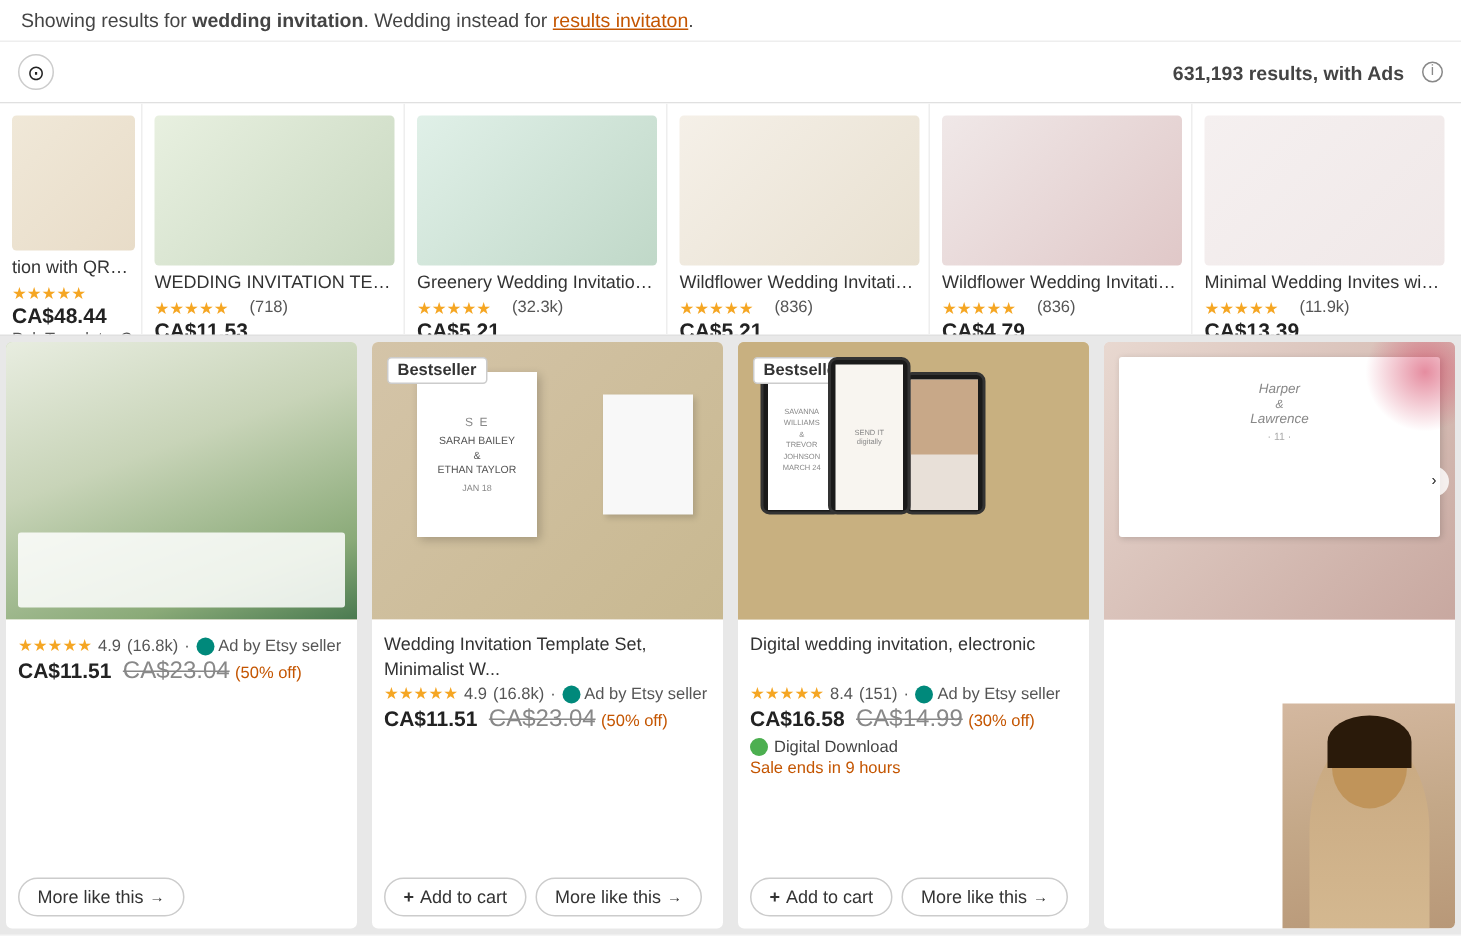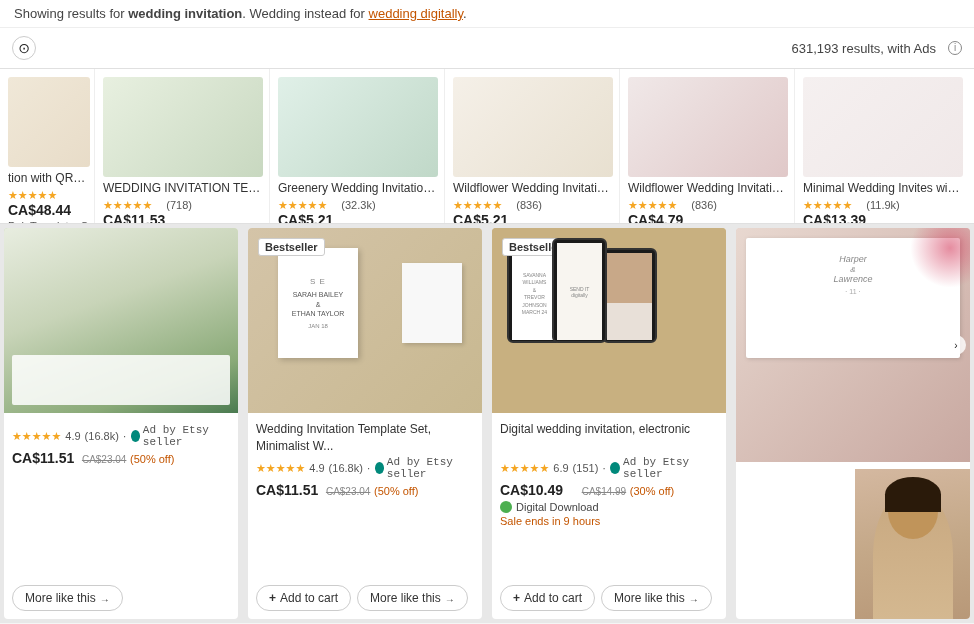--- a/index.html
+++ b/index.html
@@ -1,39 +1,39 @@
 <!DOCTYPE html>
 <html><head>
   <meta charset="utf-8">
   <style>
     * { box-sizing: border-box; margin: 0; padding: 0; }
     body { font-family: -apple-system, BlinkMacSystemFont, 'Segoe UI', sans-serif; background: #f5f5f5; font-size: 13px; color: #222; overflow: hidden; width: 974px; height: 624px; }
 
     .top-bar { background: #fff; border-bottom: 1px solid #e0e0e0; padding: 8px 12px; display: flex; align-items: center; justify-content: space-between; }
     .results-controls { display: flex; align-items: center; gap: 12px; }
-    .results-count { font-size: 13px; color: #444; }
+    .results-count { font-size: 13px; color: #444; font-weight: bold; }
     .info-icon { display: inline-block; width: 14px; height: 14px; border: 1px solid #888; border-radius: 50%; text-align: center; line-height: 12px; font-size: 10px; color: #888; cursor: pointer; }
     .sort-btn { display: flex; align-items: center; gap: 4px; border: 1px solid #ccc; border-radius: 4px; padding: 5px 10px; background: #fff; font-size: 13px; cursor: pointer; }
     .product-img-block { width: 160px; height: 100px; background: #e0e0e0; border-radius: 3px; position: relative; overflow: hidden; }
     .product-title { font-size: 12px; color: #333; margin-top: 4px; line-height: 1.3; max-width: 160px; white-space: nowrap; overflow: hidden; text-overflow: ellipsis; }
     .stars { color: #f5a623; font-size: 11px; display: inline-flex; gap: 1px; }
     .rating-count { font-size: 11px; color: #555; margin-left: 12px; }
     .price-main { font-size: 14px; font-weight: 600; color: #222; }
     .shop-name { font-size: 11px; color: #555; margin-top: 2px; }
     .product-card { background: #fff; margin: 4px; border-radius: 4px; overflow: hidden; position: relative; cursor: pointer; }
     .product-card-img { width: 100%; height: 200px; background: #e0e0e0; position: relative; overflow: hidden; }
     .bestseller-badge { position: absolute; top: 10px; left: 10px; background: #fff; border: 1px solid #ccc; border-radius: 3px; padding: 2px 6px; font-size: 11px; font-weight: 600; color: #333; z-index: 2; }
     .card-info { padding: 8px; }
     .card-title { font-size: 12px; color: #333; line-height: 1.4; height: 32px; overflow: hidden; }
     .card-rating { display: flex; align-items: center; gap: 4px; margin-top: 3px; font-size: 11px; color: #555; }
     .card-rating .stars { font-size: 11px; }
-    .ad-label { display: flex; align-items: center; gap: 3px; font-size: 11px; color: #555; font-family: Liberation Mono, monospace; }
+    .ad-label { display: flex; align-items: center; gap: 3px; font-size: 11px; color: #555; }
     .ad-dot { width: 12px; height: 12px; background: #00897b; border-radius: 50%; display: inline-block; }
     .card-price { font-size: 14px; font-weight: 700; color: #222; margin-top: 3px; }
-    .card-price-orig { font-size: 10px; color: #888; text-decoration: line-through; }
+    .card-price-orig { font-size: 16px; color: #888; text-decoration: line-through; }
     .card-price-off { font-size: 11px; color: #c45500; }
     .digital-badge { display: flex; align-items: center; gap: 4px; font-size: 11px; color: #444; margin-top: 3px; }
     .digital-icon { width: 12px; height: 12px; background: #4caf50; border-radius: 50%; display: inline-block; }
     .sale-ends { font-size: 11px; color: #c45500; margin-top: 2px; }
 
     .card-actions { display: flex; gap: 6px; padding: 6px 8px 8px; align-items: center; }
     .btn-more { background: #fff; border: 1px solid #ccc; border-radius: 20px; padding: 5px 12px; font-size: 12px; cursor: pointer; display: flex; align-items: center; gap: 4px; color: #333; white-space: nowrap; }
     .btn-add { background: #fff; border: 1px solid #ccc; border-radius: 20px; padding: 5px 12px; font-size: 12px; cursor: pointer; display: flex; align-items: center; gap: 4px; color: #333; white-space: nowrap; }
     .btn-add .plus { font-weight: 700; }
 
@@ -61,21 +61,21 @@
 
     
     .arrow-down { border: solid #555; border-width: 0 1.5px 1.5px 0; display: inline-block; padding: 2px; transform: rotate(45deg); margin-left: 2px; vertical-align: middle; }
   </style>
 </head>
 <body>
 
 <div class="search-correction">
   <span>Showing results for <strong>wedding invitation</strong>. </span>
   <span>Wedding instead for</span>
-  <a href="#">wedding digitally</a>.
+  <a href="#">results invitaton</a>.
 </div>
 
 <div class="top-bar">
   <div style="width:24px;height:24px;border:1px solid #ccc;border-radius:50%;display:flex;align-items:center;justify-content:center;cursor:pointer;">
     <span style="font-size:14px;">⊙</span>
   </div>
   <div class="results-controls">
     <span class="results-count">631,193 results, with Ads</span>
     <span class="info-icon">i</span>
   </div>
@@ -242,51 +242,51 @@
       <div style="position:absolute;top:20px;left:110px;width:55px;height:95px;background:#1a1a1a;border-radius:6px;overflow:hidden;border:2px solid #333;">
         <div style="background:#e8e0d8;margin:3px;height:87px;overflow:hidden;">
           <div style="width:100%;height:50px;background:#c8a888;"></div>
         </div>
       </div>
     </div>
     <div class="card-info" style="flex:1;">
       <div class="card-title">Digital wedding invitation, electronic</div>
       <div class="card-rating">
         <span class="stars">★★★★★</span>
-        <span>6.9</span>
+        <span>8.4</span>
         <span>(151)</span>
         <span>·</span>
         <span class="ad-label">
           <span class="ad-dot"></span>
           Ad by Etsy seller
         </span>
       </div>
       <div style="margin-top:2px;">
-        <span class="card-price">CA$10.49</span>
-        <span class="card-price-orig" style="margin-left:15px;">CA$14.99</span>
+        <span class="card-price">CA$16.58</span>
+        <span class="card-price-orig" style="margin-left:4px;">CA$14.99</span>
         <span class="card-price-off"> (30% off)</span>
       </div>
       <div class="digital-badge">
         <span class="digital-icon"></span>
         <span>Digital Download</span>
       </div>
       <div class="sale-ends">Sale ends in 9 hours</div>
     </div>
     <div class="card-actions">
       <button class="btn-add">
         <span class="plus">+</span> Add to cart
       </button>
       <button class="btn-more">
         More like this <span class="chevron-right">→</span>
       </button>
     </div>
   </div>
 
   <div class="product-card" style="background:#fff;display:flex;flex-direction:column;position:relative;">
-    <div class="product-card-img" style="height:234px;position:relative;background:linear-gradient(135deg,#e0c8c0 0%,#d4a8a0 100%);overflow:hidden;">
+    <div class="product-card-img" style="height:185px;position:relative;background:linear-gradient(135deg,#e0c8c0 0%,#d4a8a0 100%);overflow:hidden;">
 
       <div style="position:absolute;inset:0;background:linear-gradient(135deg,#e8d8d0 0%,#c8a8a0 100%);"></div>
       <div style="position:absolute;top:10px;left:10px;right:10px;height:120px;background:#fff;border-radius:2px;padding:8px;box-shadow:1px 1px 4px rgba(0,0,0,0.15);">
         <div style="font-size:9px;color:#888;text-align:center;margin-top:8px;font-style:italic;">Harper<br><span style="font-size:8px;">&amp;</span><br>Lawrence</div>
         <div style="font-size:7px;color:#aaa;text-align:center;margin-top:4px;">· 11 ·</div>
       </div>
 
       <div style="position:absolute;top:0;right:0;width:80px;height:80px;background:radial-gradient(circle,#d44060 0%,transparent 70%);opacity:0.6;border-radius:50%;transform:translate(20px,-20px);"></div>
 
       <div style="position:absolute;right:4px;top:50%;transform:translateY(-50%);width:20px;height:20px;background:rgba(255,255,255,0.8);border-radius:50%;display:flex;align-items:center;justify-content:center;font-size:10px;cursor:pointer;">›</div>

